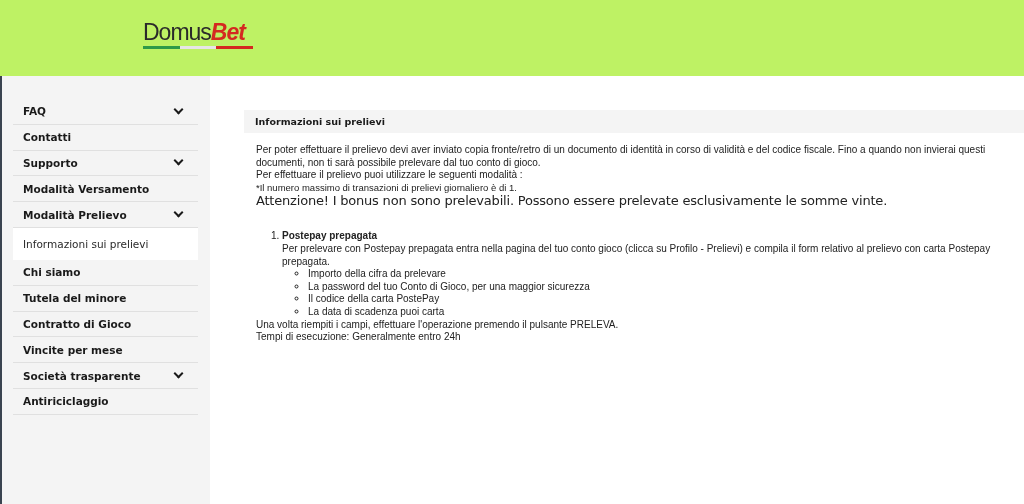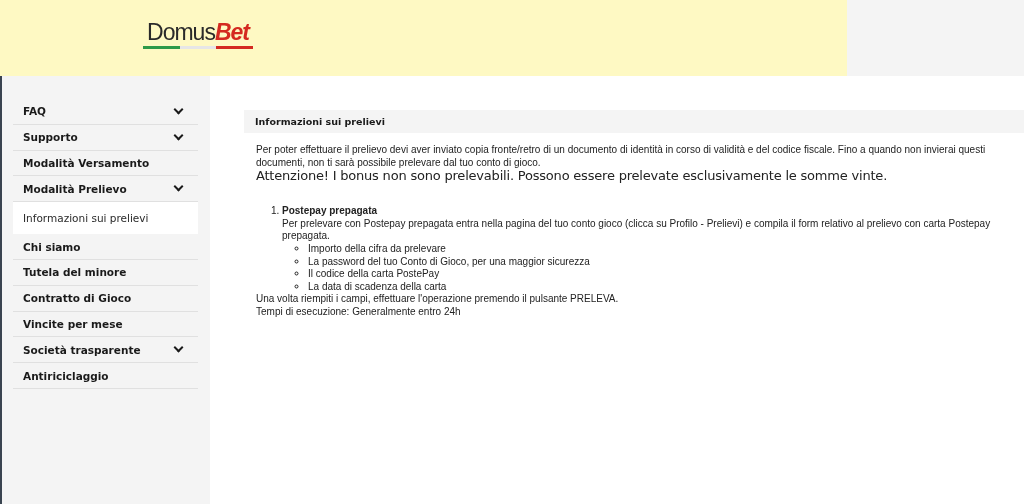--- a/index.html
+++ b/index.html
@@ -1,19 +1,19 @@
 <!DOCTYPE html>
 <html><head>
 <meta charset="utf-8">
 <style>
   * { box-sizing: border-box; margin: 0; padding: 0; }
   html, body { width: 1024px; height: 504px; overflow: hidden; }
   body { background: #f4f4f4; font-family: "Liberation Sans", sans-serif; color: #1a1a1a; position: relative; }
   .left-border { position: absolute; left: 0; top: 0; width: 2px; height: 504px; background: #3a4450; }
-  .header { position: absolute; left: 0; top: 0; width: 847px; height: 76px; background: #fef9c3; text-align: center; }
+  .header { position: absolute; left: 0; top: 0; width: 1024px; height: 76px; background: #bef264; }
   .logo { position: absolute; left: 143px; top: 20px; height: 30px; }
   .logo-text { font-family: "Liberation Sans", sans-serif; font-size: 23px; letter-spacing: -1px; line-height: 24px; white-space: nowrap; }
   .logo-domus { color: #2a2a2a; font-weight: normal; }
   .logo-bet { color: #d42a20; font-style: italic; font-weight: bold; }
   .logo-flag { display: flex; height: 3px; margin-top: 2px; width: 110px; }
   .logo-flag span { flex: 1; }
   .sidebar { position: absolute; left: 2px; top: 76px; width: 206px; height: 428px; background: #f4f4f4; }
   .menu { position: absolute; left: 11px; top: 23px; width: 185px; }
   .menu-item { height: 25.8px; display: flex; align-items: center; justify-content: space-between; padding: 0 10px; border-bottom: 1px solid #e0e0e0; font-family: "DejaVu Sans", sans-serif; font-size: 10.5px; font-weight: bold; color: #1a1a1a; cursor: pointer; }
   .menu-item.sub { background: #ffffff; font-weight: normal; height: 32px; color: #2a2a2a; border-bottom: none; font-size: 10.5px; }
@@ -48,20 +48,23 @@
   </div>
 </div>
 
 <div class="sidebar">
   <div class="menu">
     <div class="menu-item">
       <span>FAQ</span>
       <span class="chev"></span>
     </div>
     <div class="menu-item">
+      <span>Contatti</span>
+    </div>
+    <div class="menu-item">
       <span>Supporto</span>
       <span class="chev"></span>
     </div>
     <div class="menu-item">
       <span>Modalità Versamento</span>
     </div>
     <div class="menu-item">
       <span>Modalità Prelievo</span>
       <span class="chev"></span>
     </div>
@@ -87,29 +90,31 @@
     <div class="menu-item">
       <span>Antiriciclaggio</span>
     </div>
   </div>
 </div>
 
 <div class="main">
   <div class="section-head">Informazioni sui prelievi</div>
   <div class="content">
     <p>Per poter effettuare il prelievo devi aver inviato copia fronte/retro di un documento di identità  in corso di validità  e del codice fiscale. Fino a quando non invierai questi documenti, non ti sarà  possibile prelevare dal tuo conto di gioco.</p>
+    <p>Per effettuare il prelievo puoi utilizzare le seguenti modalità :</p>
+    <p class="note" style="font-weight:bold;font-size:9.5px;font-weight:normal;"><span>*Il numero massimo di transazioni di prelievi giornaliero è di 1.</span></p>
     <p class="warn">Attenzione! I bonus non sono prelevabili. Possono essere prelevate esclusivamente le somme vinte.</p>
     <ol class="detail">
       <li>
         <b>Postepay prepagata</b>
         <p>Per prelevare con Postepay prepagata entra nella pagina del tuo conto gioco (clicca su Profilo - Prelievi) e compila il form relativo al prelievo con carta Postepay prepagata.</p>
         <ul class="fields">
           <li>Importo della cifra da prelevare</li>
           <li>La password del tuo Conto di Gioco, per una maggior sicurezza</li>
           <li>Il codice della carta PostePay</li>
-          <li>La data di scadenza della carta</li>
+          <li>La data di scadenza puoi carta</li>
         </ul>
       </li>
     </ol>
     <p class="outro">Una volta riempiti i campi, effettuare l'operazione premendo il pulsante PRELEVA.</p>
     <p>Tempi di esecuzione: Generalmente entro 24h</p>
   </div>
 </div>
 
 </body></html>

